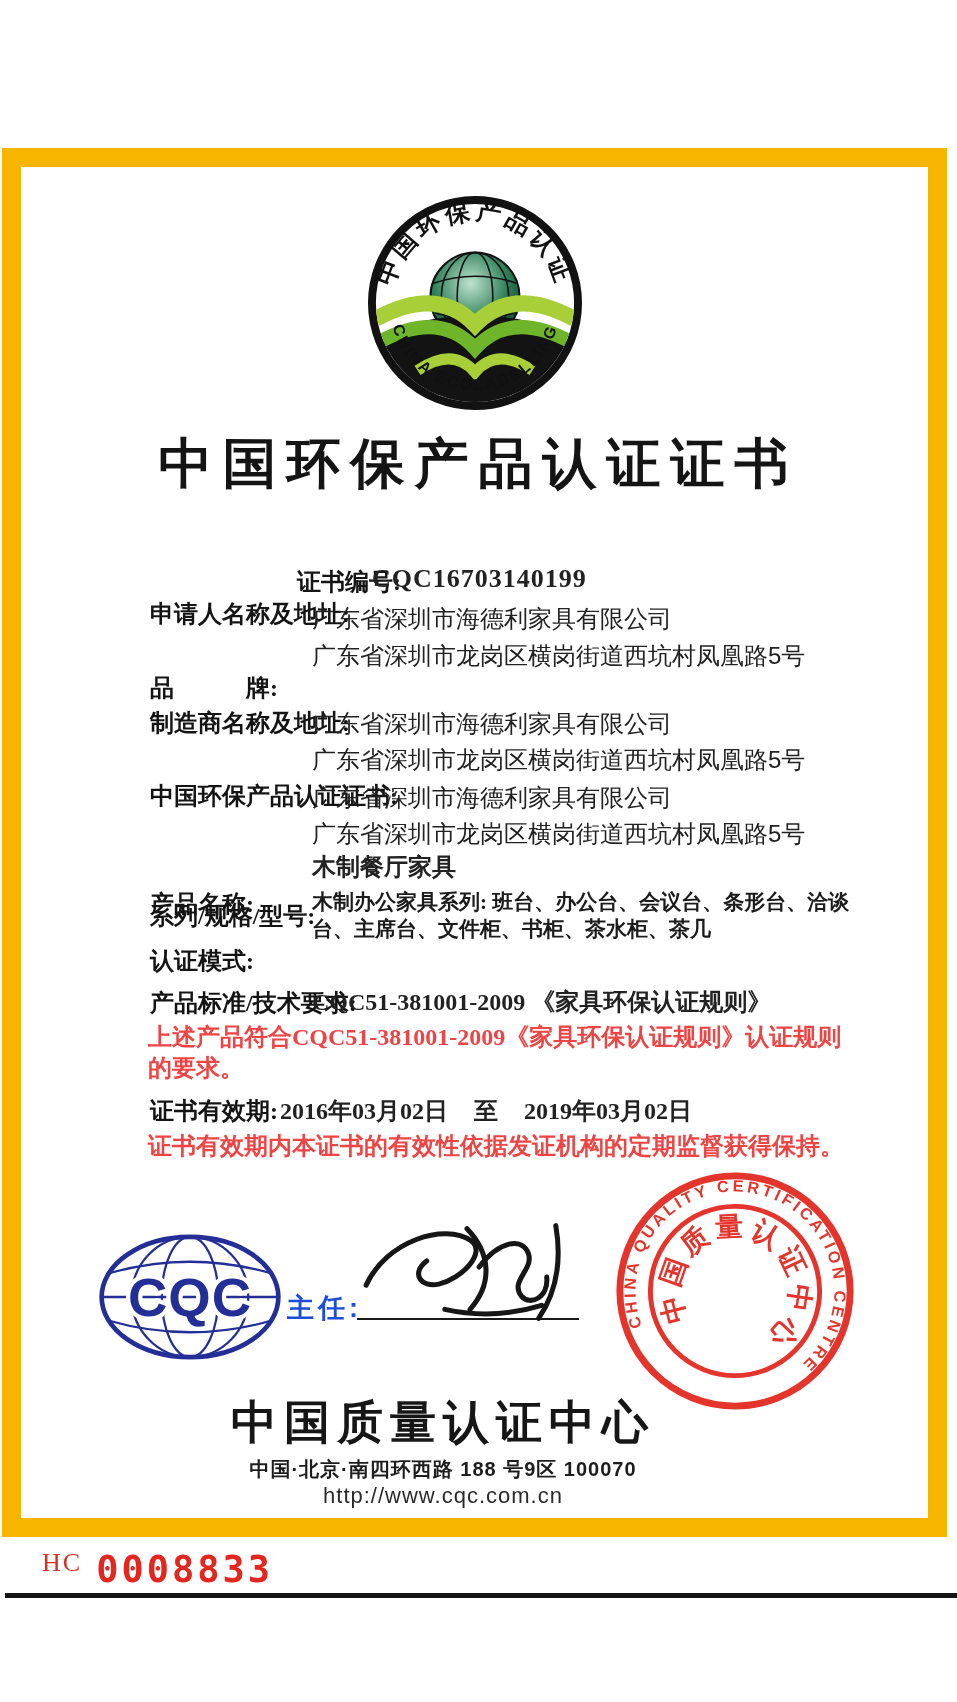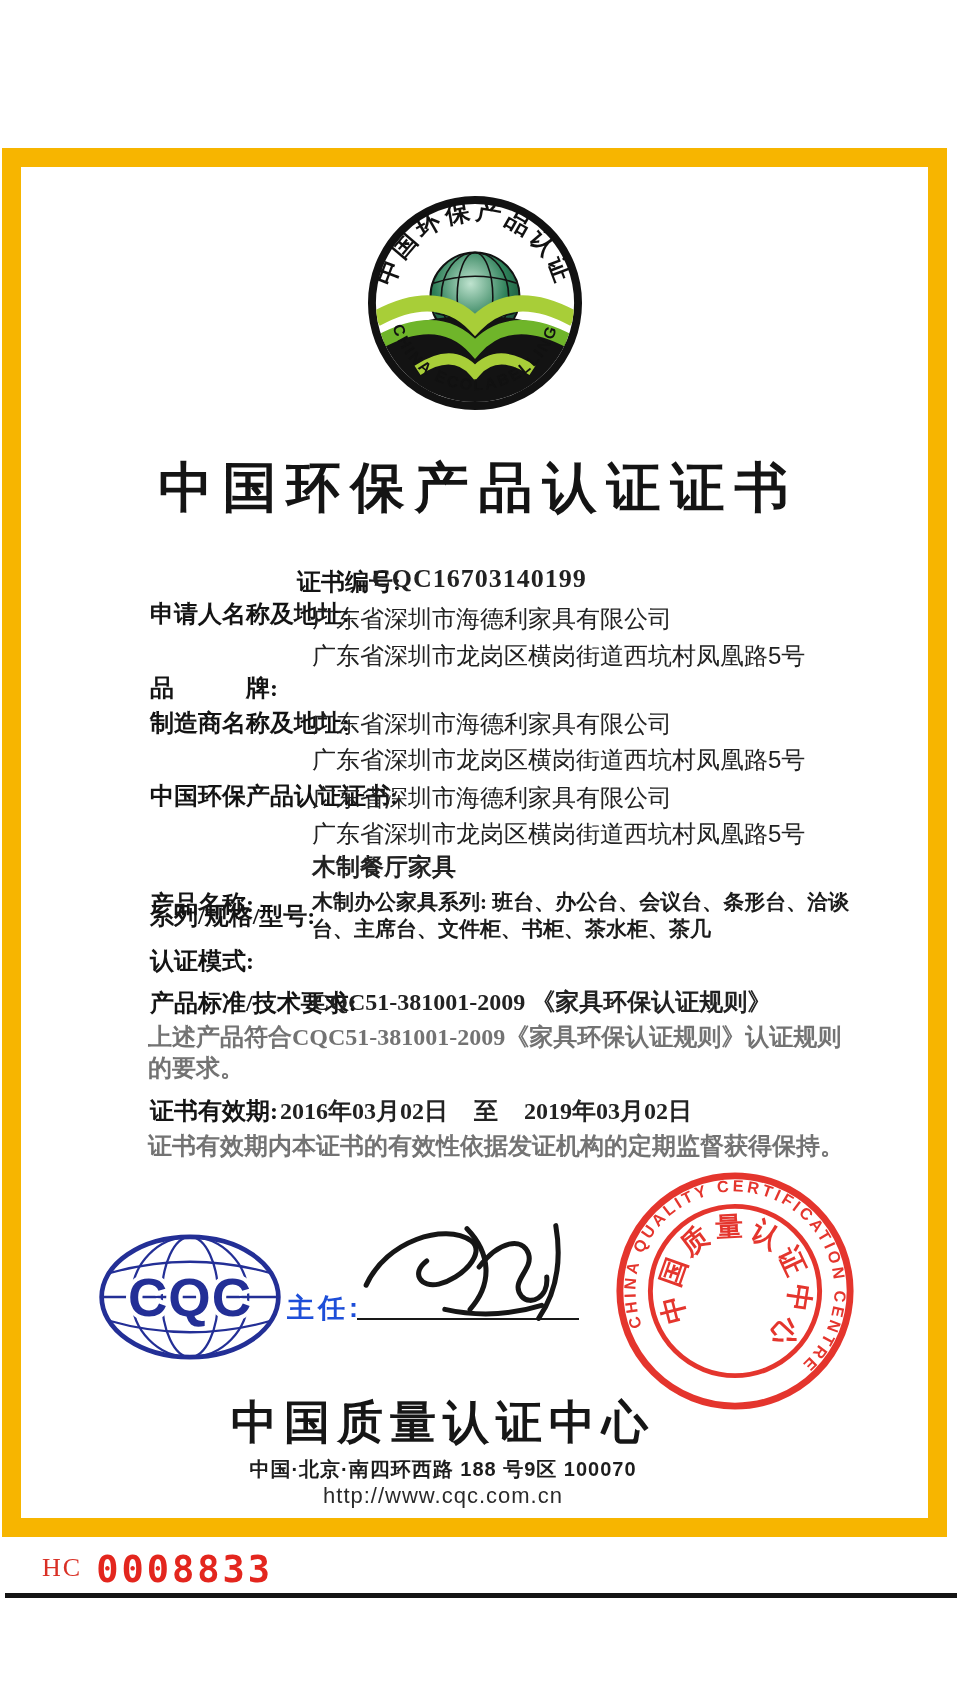--- a/index.html
+++ b/index.html
@@ -6,30 +6,30 @@
   #page{position:relative;width:957px;height:1702px;background:#ffffff;overflow:hidden;
         font-family:"Liberation Serif", serif;color:#151515;}
   
   #frame{position:absolute;left:2px;top:148px;width:945px;height:1389px;
          border:19px solid #F7B500;box-sizing:border-box;background:#fff;}
   
   #ecologo{position:absolute;left:366px;top:194px;width:218px;height:218px;}
   
   #title{position:absolute;left:21px;top:428px;width:915px;text-align:center;
          font-family:"Liberation Sans", sans-serif;font-weight:900;font-size:54px;
-         letter-spacing:10px;color:#141414;white-space:nowrap;margin-top:24px;}
+         letter-spacing:10px;color:#141414;white-space:nowrap;}
   
   .lbl{position:absolute;left:150px;font-family:"Liberation Serif", serif;font-weight:bold;
        font-size:24px;color:#141414;white-space:nowrap;text-align:right;}
   .val{position:absolute;left:312px;font-family:"Liberation Sans", sans-serif;
        font-size:24px;color:#222;white-space:nowrap;}
   .val-sm{position:absolute;left:312px;font-family:"Liberation Serif", serif;font-weight:bold;
        font-size:21px;color:#1b1b1b;white-space:nowrap;}
   .para{position:absolute;left:148px;width:706px;font-family:"Liberation Serif", serif;
-        font-weight:bold;font-size:24px;line-height:31px;color:#737373;}
+        font-weight:bold;font-size:24px;line-height:31px;color:#ef4444;}
   #certno-label{left:297px;}
   #certno-value{left:372px;font-family:"Liberation Serif", serif;font-weight:bold;font-size:26px;letter-spacing:1px;}
   #validity-value{display:flex;gap:26px;left:280px;font-family:"Liberation Serif", serif;font-weight:bold;}
   
   #director-label{position:absolute;left:287px;top:1290px;font-family:"Liberation Sans", sans-serif;
                   font-weight:bold;font-size:27px;letter-spacing:4px;color:#1d4ed8;}
   #sig-line{position:absolute;left:357px;top:1318px;width:222px;height:2px;background:#191919;}
   #signature{position:absolute;left:348px;top:1212px;width:232px;height:112px;}
   
   #cqclogo{position:absolute;left:96px;top:1230px;width:188px;height:134px;}
@@ -39,21 +39,21 @@
   #footer-org{position:absolute;left:40px;top:1392px;width:806px;text-align:center;
               font-family:"Liberation Sans", sans-serif;font-weight:900;font-size:46px;
               letter-spacing:7px;color:#161616;white-space:nowrap;}
   #footer-addr{position:absolute;left:40px;top:1456px;width:806px;text-align:center;
                font-family:"Liberation Sans", sans-serif;font-weight:bold;font-size:20px;
                letter-spacing:1px;color:#1d1d1d;white-space:nowrap;}
   #footer-url{position:absolute;left:40px;top:1483px;width:806px;text-align:center;
               font-family:"Liberation Sans", sans-serif;font-size:22px;letter-spacing:1px;
               color:#2a2a2a;white-space:nowrap;}
   
-  #serial{position:absolute;left:42px;top:1548px;display:flex;align-items:center;gap:14px;}
+  #serial{position:absolute;left:42px;top:1548px;display:flex;align-items:flex-start;gap:14px;}
   #serial-prefix{font-family:"Liberation Serif", serif;font-size:26px;color:#D93025;letter-spacing:2px;
                  padding-bottom:3px;}
   #serial-number{font-family:"DejaVu Sans Mono", monospace;font-weight:bold;font-size:37px;
                  color:#E3261E;letter-spacing:3px;}
   #scanline{position:absolute;left:5px;top:1593px;width:952px;height:5px;background:#141414;}
 </style>
 </head>
 <body>
 
 <div id="page">

